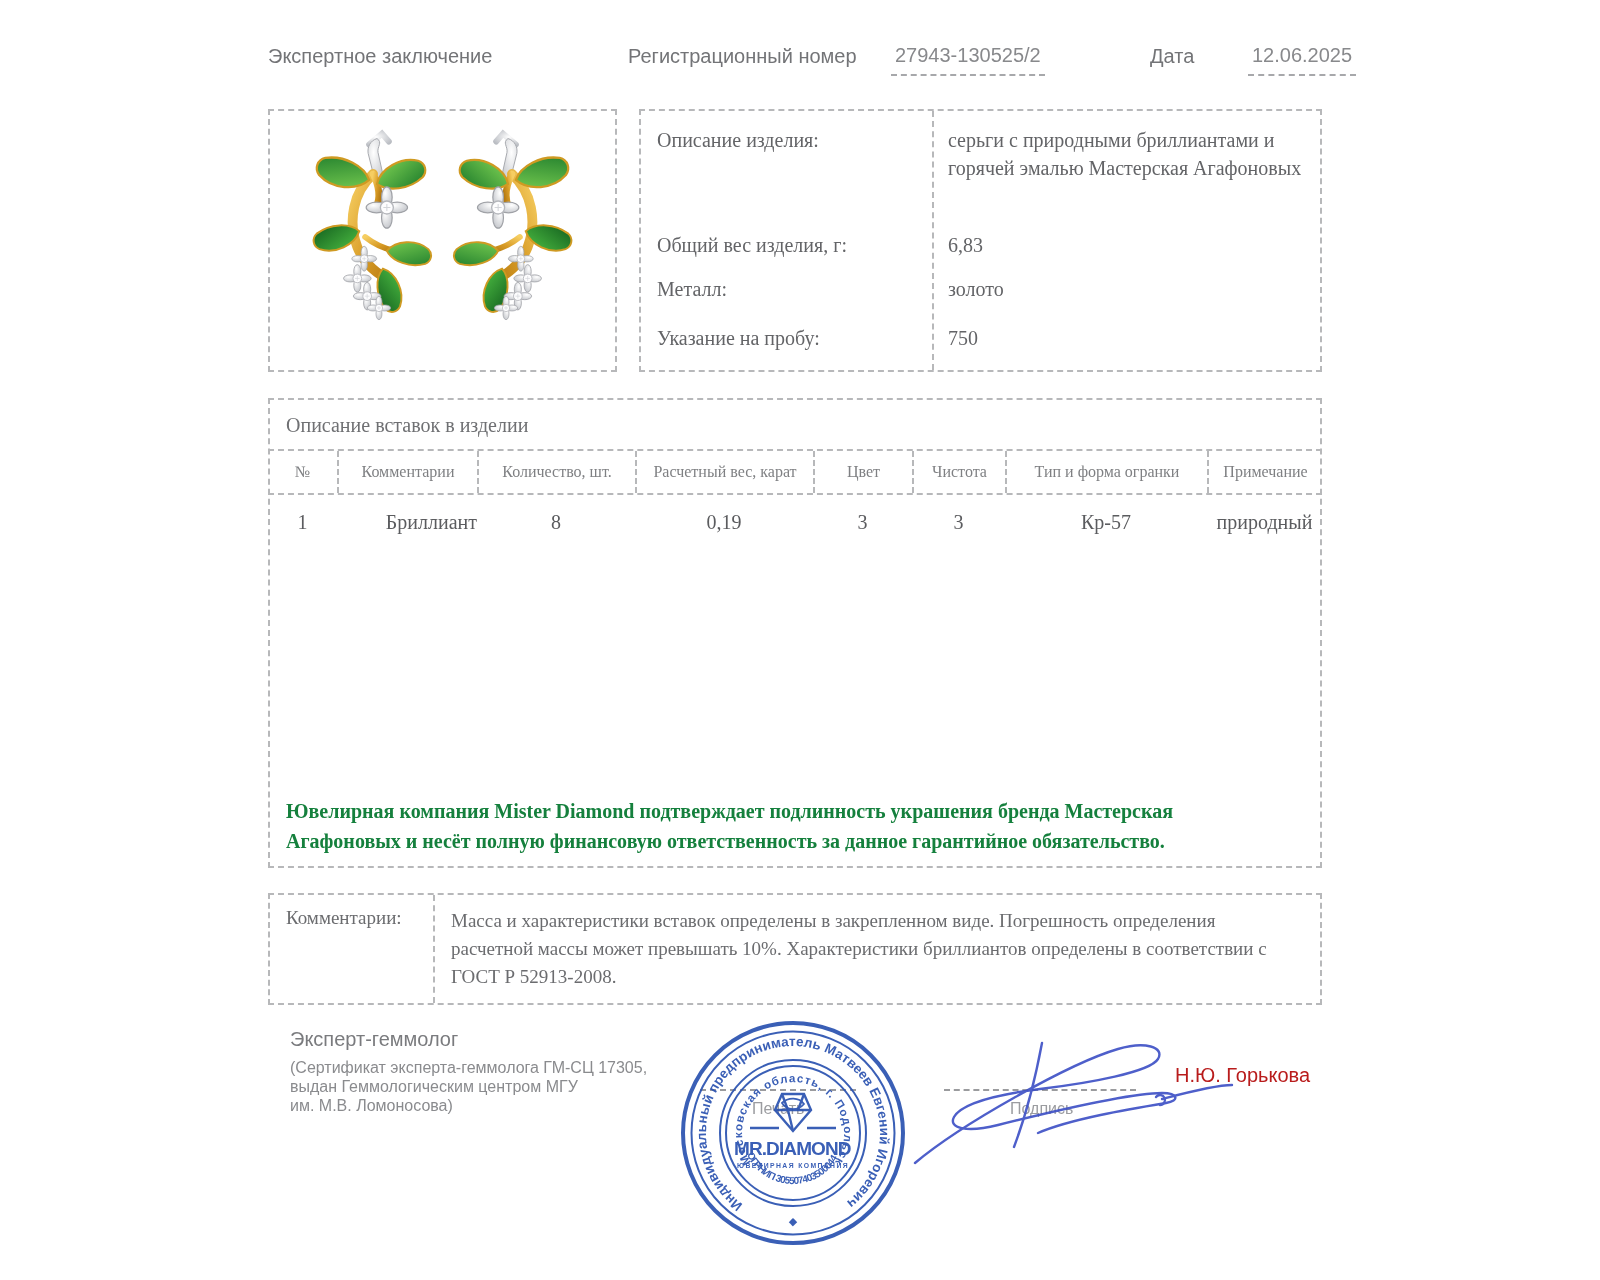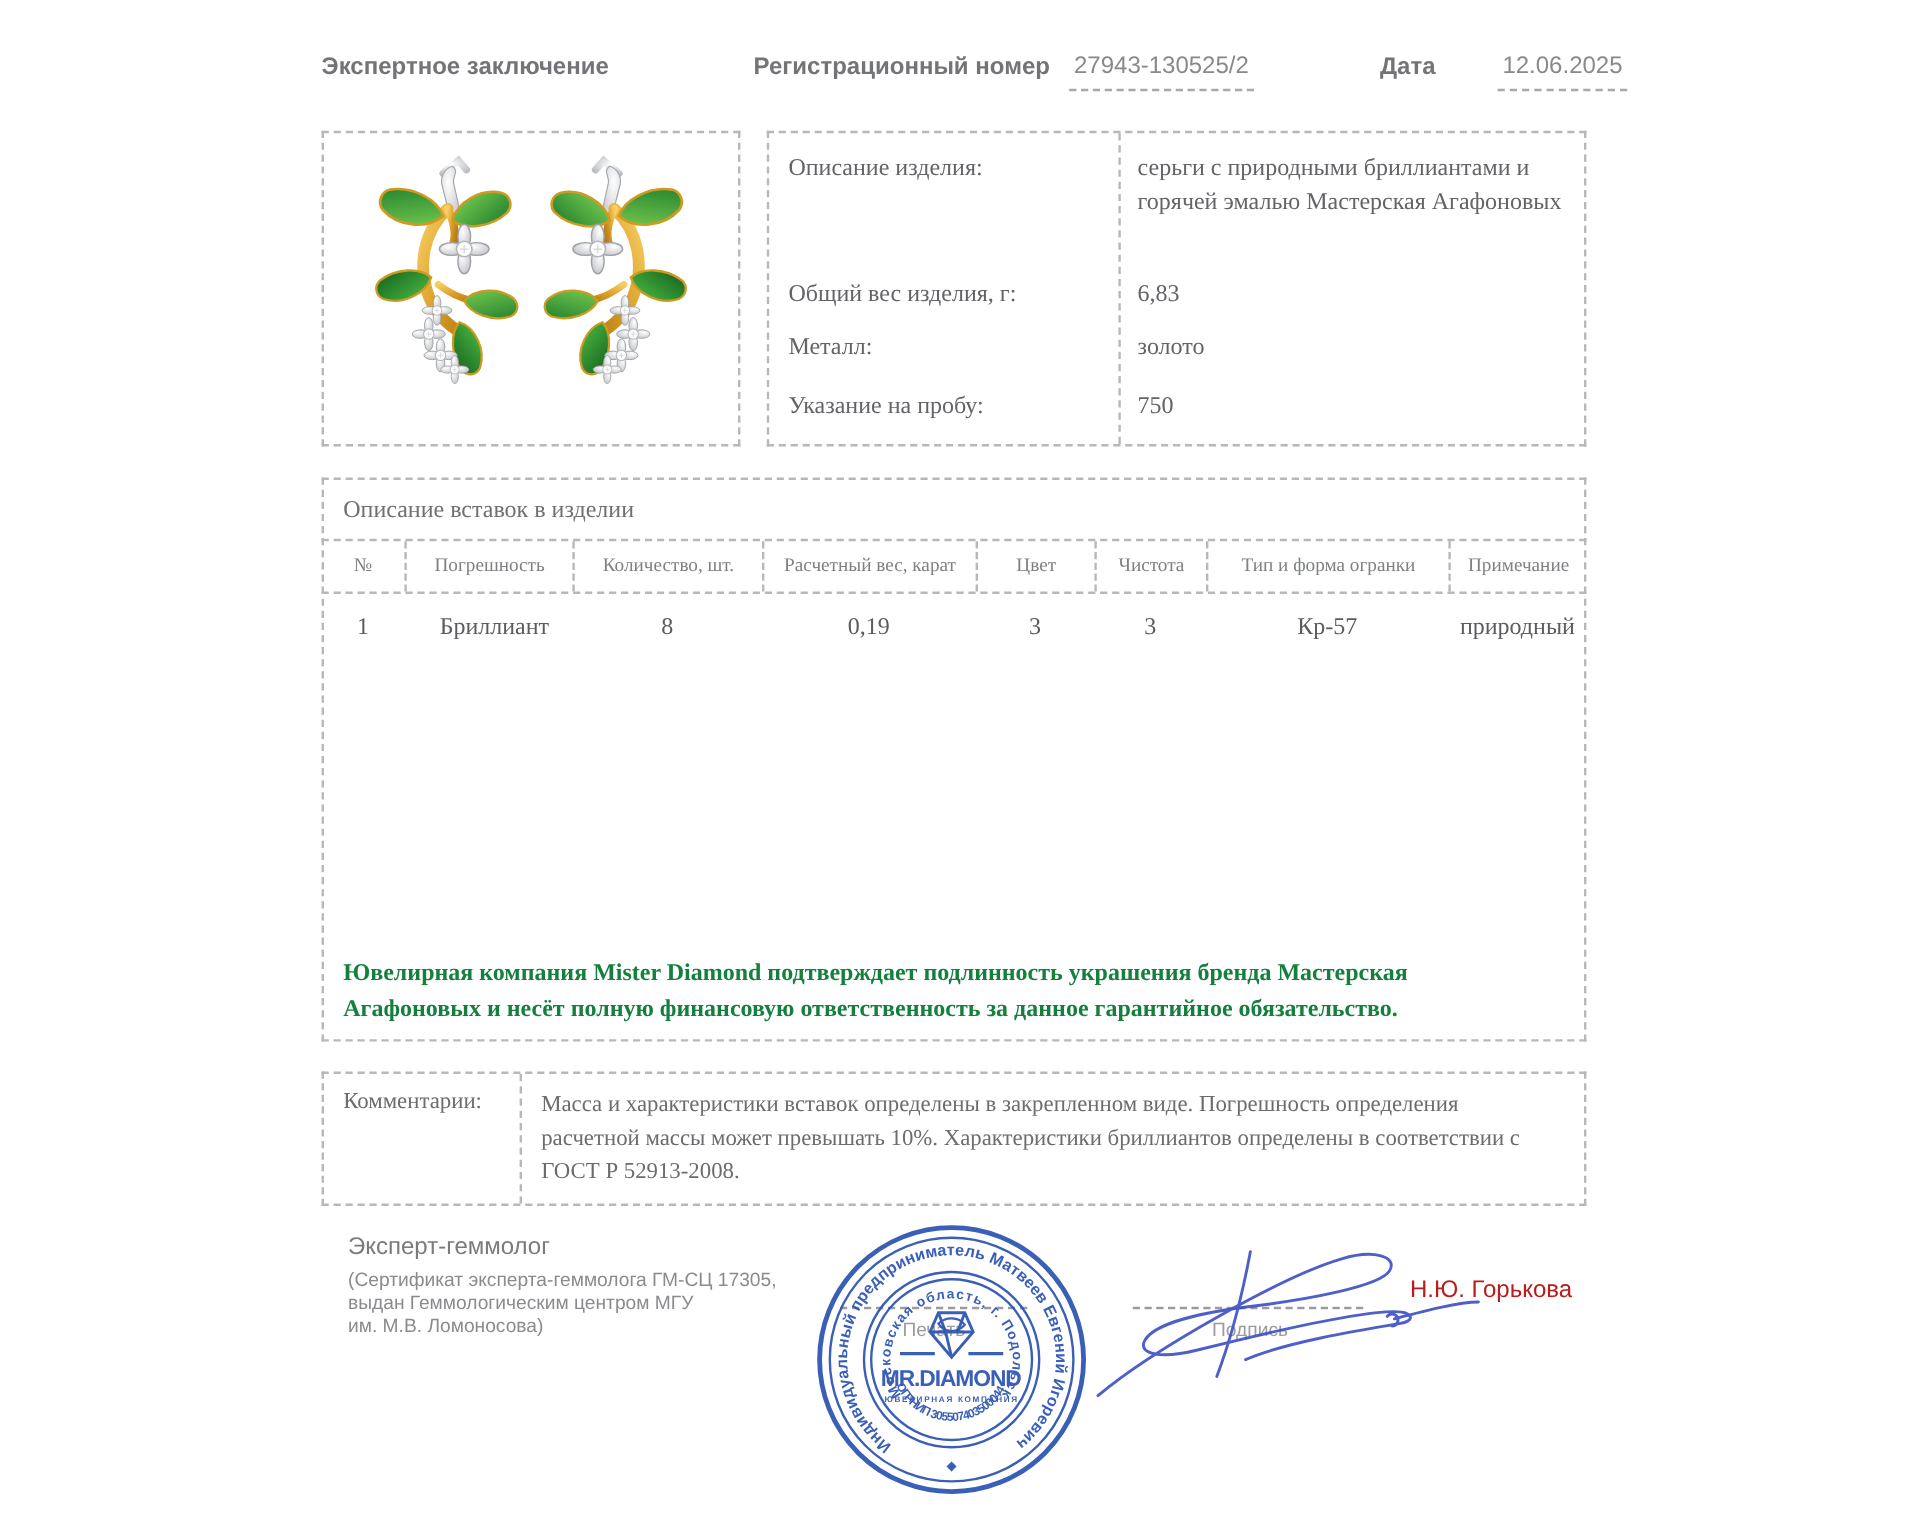--- a/index.html
+++ b/index.html
@@ -1,19 +1,19 @@
 <!DOCTYPE html>
 <html><head>
 <meta charset="utf-8">
 <style>
   * { margin:0; padding:0; box-sizing:border-box; }
   body { background:#ffffff; font-family:"Liberation Sans", sans-serif; }
   .page { position:relative; width:1600px; height:1280px; background:#fff; overflow:hidden; }
 
-  .hdr-label { position:absolute; top:45px; font-size:20px; font-weight:bold; color:#737477; }
+  .hdr-label { position:absolute; top:45px; font-size:20px; font-weight:normal; color:#737477; }
   .hdr-value { position:absolute; top:44px; font-size:20px; color:#88898c; border-bottom:2.5px dashed #a7a8ab; padding:0 4px 7px 4px;text-align:right; }
 
   .dashed-box { position:absolute; border:2px dashed #b7b8ba; background:#fff;font-family:Liberation Serif, serif; }
 
   .photo-box { left:268px; top:109px; width:349px; height:263px; }
   .desc-box  { left:639px; top:109px; width:683px; height:263px; font-size:20px; color:#636467; }
   .desc-sep  { position:absolute; left:291px; top:0; height:100%; border-left:2px dashed #b7b8ba; }
   .desc-row-label { position:absolute; left:16px; width:265px; line-height:28px; }
   .desc-row-value { position:absolute; left:307px; width:368px; line-height:28px; }
 
@@ -23,21 +23,21 @@
                border-top:2px dashed #b7b8ba; border-bottom:2px dashed #b7b8ba;
                display:flex; align-items:center; }
   .tbl-head .cell { font-size:16px; color:#7f8083; text-align:center; height:100%;
                display:flex; align-items:center; justify-content:center; }
   .tbl-head .cell + .cell { border-left:2px dashed #b7b8ba; }
   .tbl-row   { position:absolute; left:-2px; top:101px; width:1054px; height:42px;
                display:flex; align-items:center; }
   .tbl-row .cell { font-size:20px; color:#5b5c5f; text-align:center; }
   .c0{width:69px;} .c1{width:140px;} .c2{width:158px;} .c3{width:178px;}
   .c4{width:99px;} .c5{width:93px;} .c6{width:202px;} .c7{width:115px;}
-  .tbl-row .c1 { text-align:center; padding-left:10px; }
+  .tbl-row .c1 { text-align:right; padding-left:10px; }
   .guarantee { position:absolute; left:16px; bottom:10px; width:950px;
                font-size:20px; font-weight:bold; color:#15803d; line-height:30px; }
 
   .comments-box { left:268px; top:893px; width:1054px; height:112px; }
   .comments-sep { position:absolute; left:163px; top:0; height:100%; border-left:2px dashed #b7b8ba; }
   .comments-label { position:absolute; left:16px; top:12px; font-size:19px; color:#6b6c6f; }
   .comments-text  { position:absolute; left:181px; top:12px; width:840px; font-size:19px; color:#6b6c6f; line-height:28px; }
 
   .expert-title { position:absolute; left:290px; top:1028px; font-size:20px; color:#7a7b7e; }
   .expert-cert  { position:absolute; left:290px; top:1058px; font-size:16px; color:#8a8b8e; line-height:19px; }
@@ -131,21 +131,21 @@
     <div class="desc-row-label" style="top:164px;">Металл:</div>
     <div class="desc-row-value" style="top:164px;">золото</div>
     <div class="desc-row-label" style="top:213px;">Указание на пробу:</div>
     <div class="desc-row-value" style="top:213px;">750</div>
   </div>
 
   <div class="dashed-box table-box">
     <div class="tbl-title">Описание вставок в изделии</div>
     <div class="tbl-head">
       <div class="cell c0">№</div>
-      <div class="cell c1">Погрешность</div>
+      <div class="cell c1">Комментарии</div>
       <div class="cell c2">Количество, шт.</div>
       <div class="cell c3">Расчетный вес, карат</div>
       <div class="cell c4">Цвет</div>
       <div class="cell c5">Чистота</div>
       <div class="cell c6">Тип и форма огранки</div>
       <div class="cell c7">Примечание</div>
     </div>
     <div class="tbl-row">
       <div class="cell c0">1</div>
       <div class="cell c1">Бриллиант</div>

